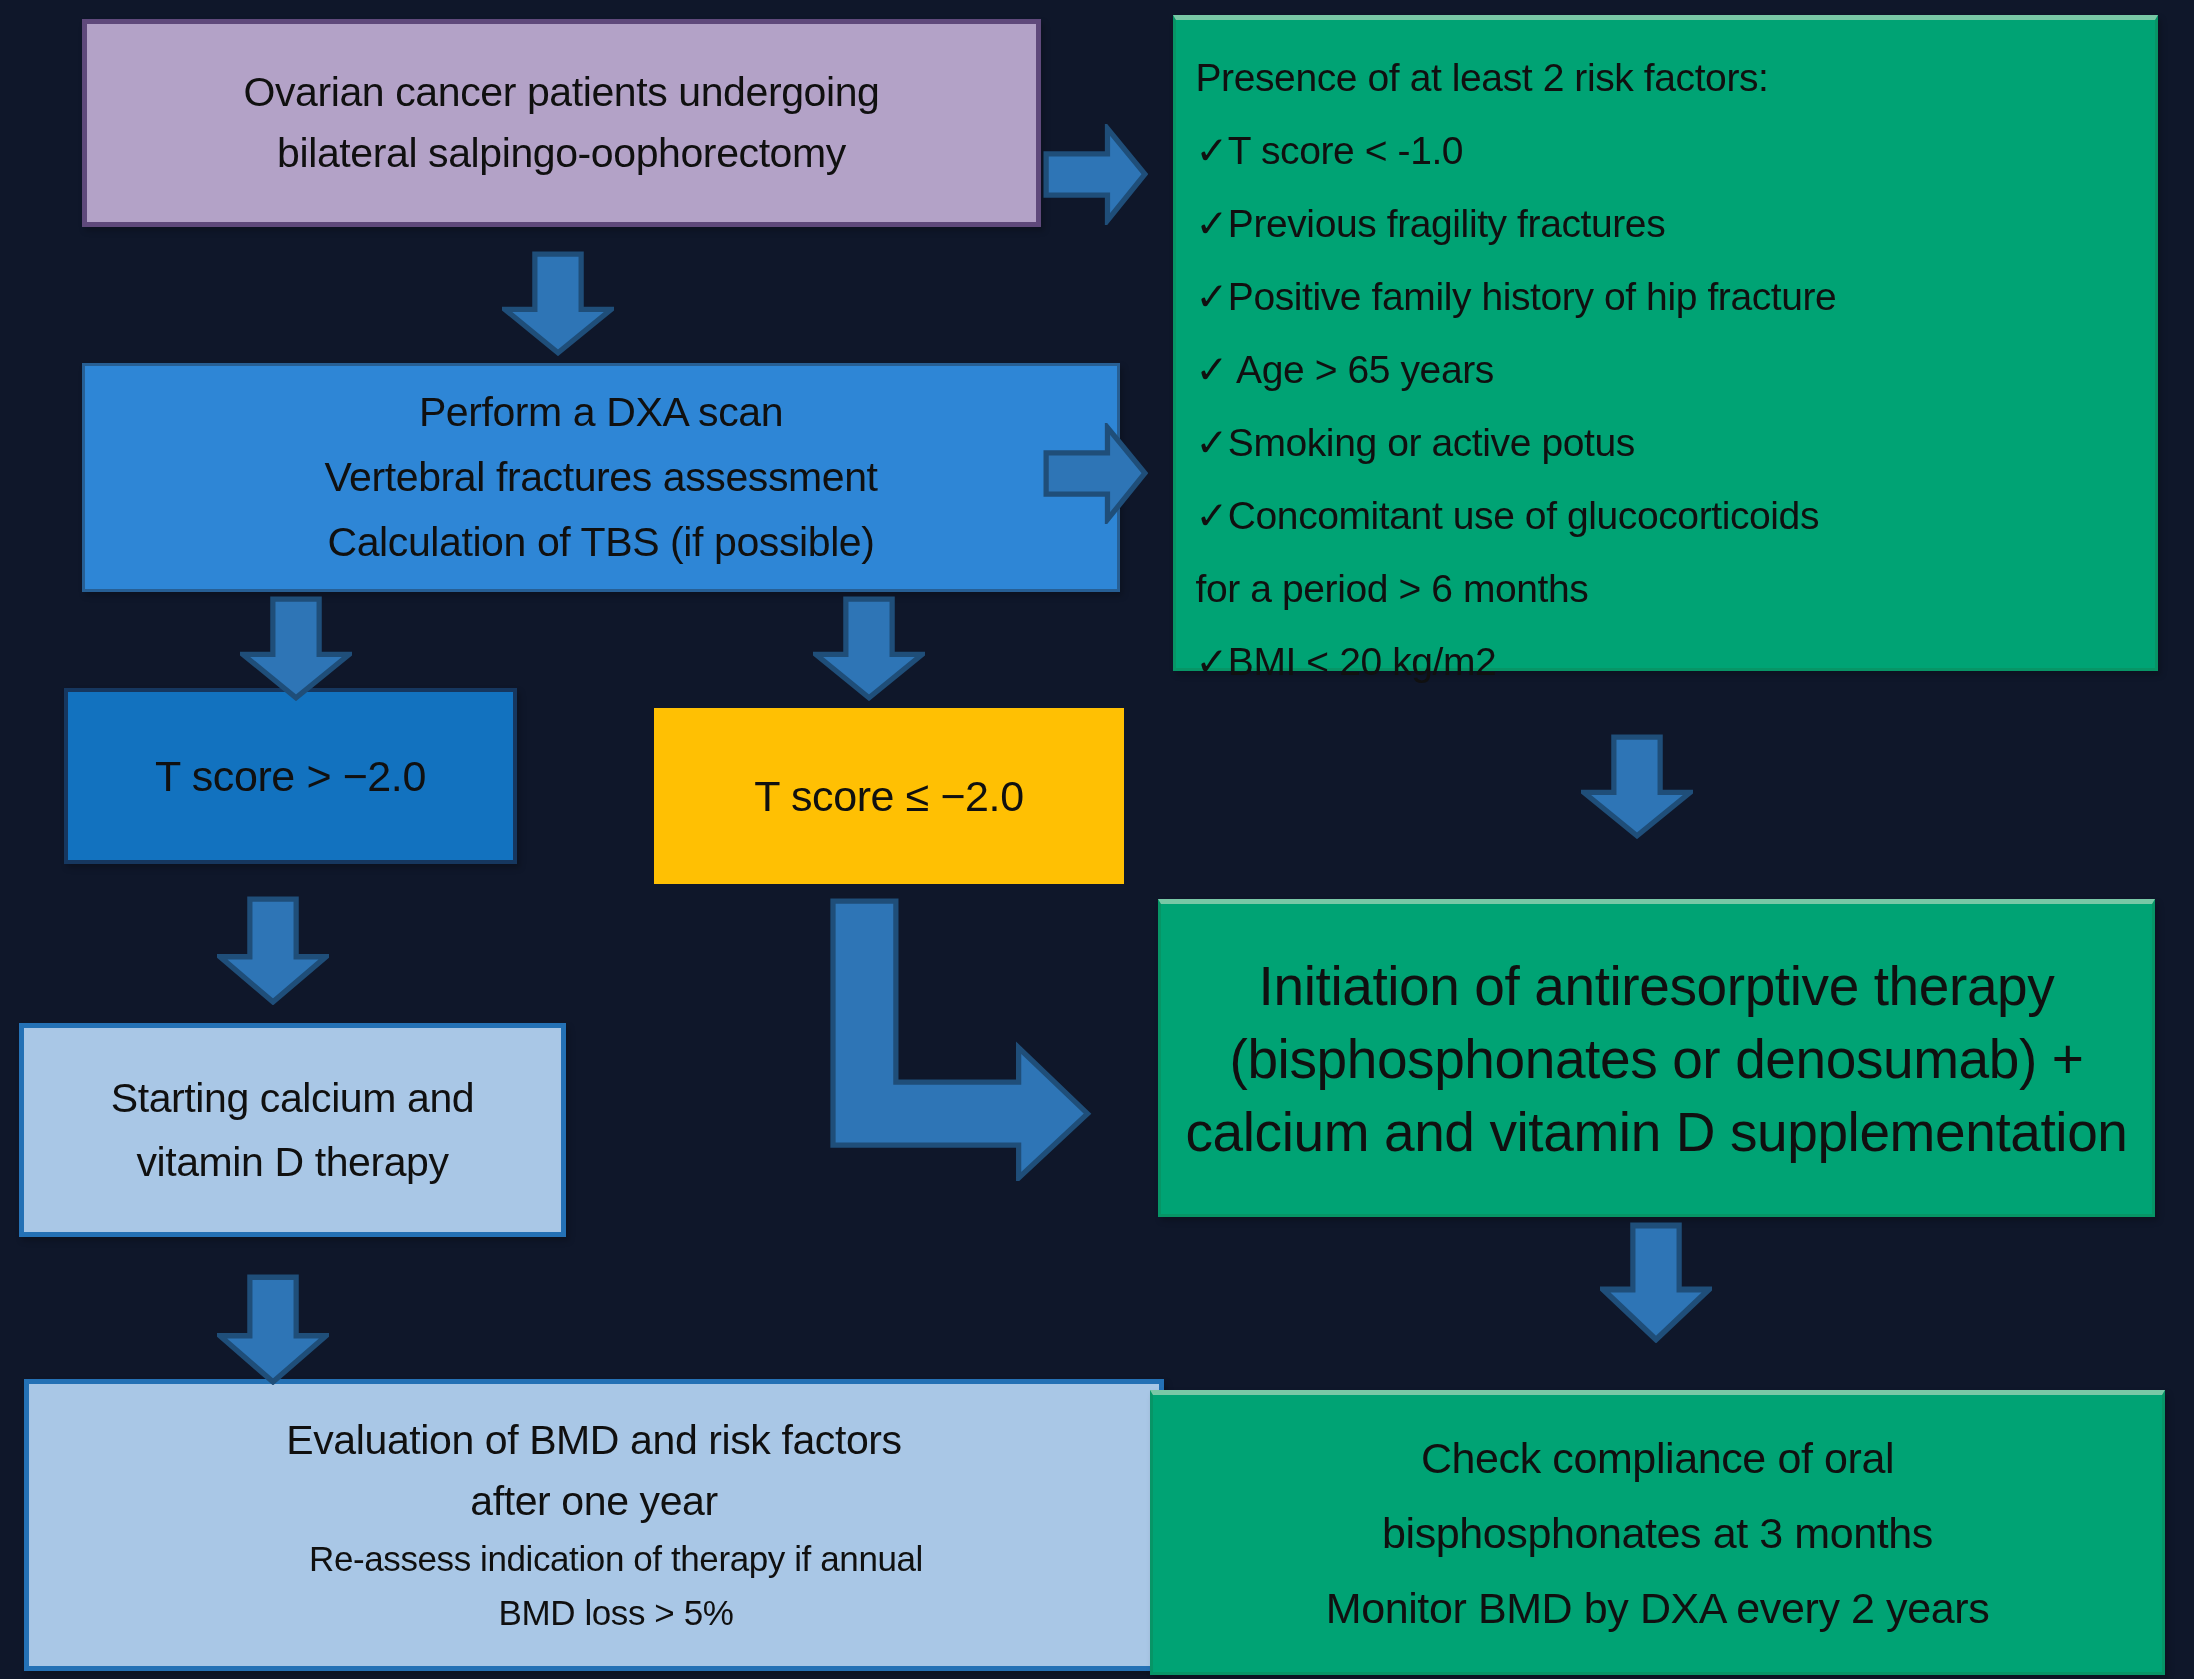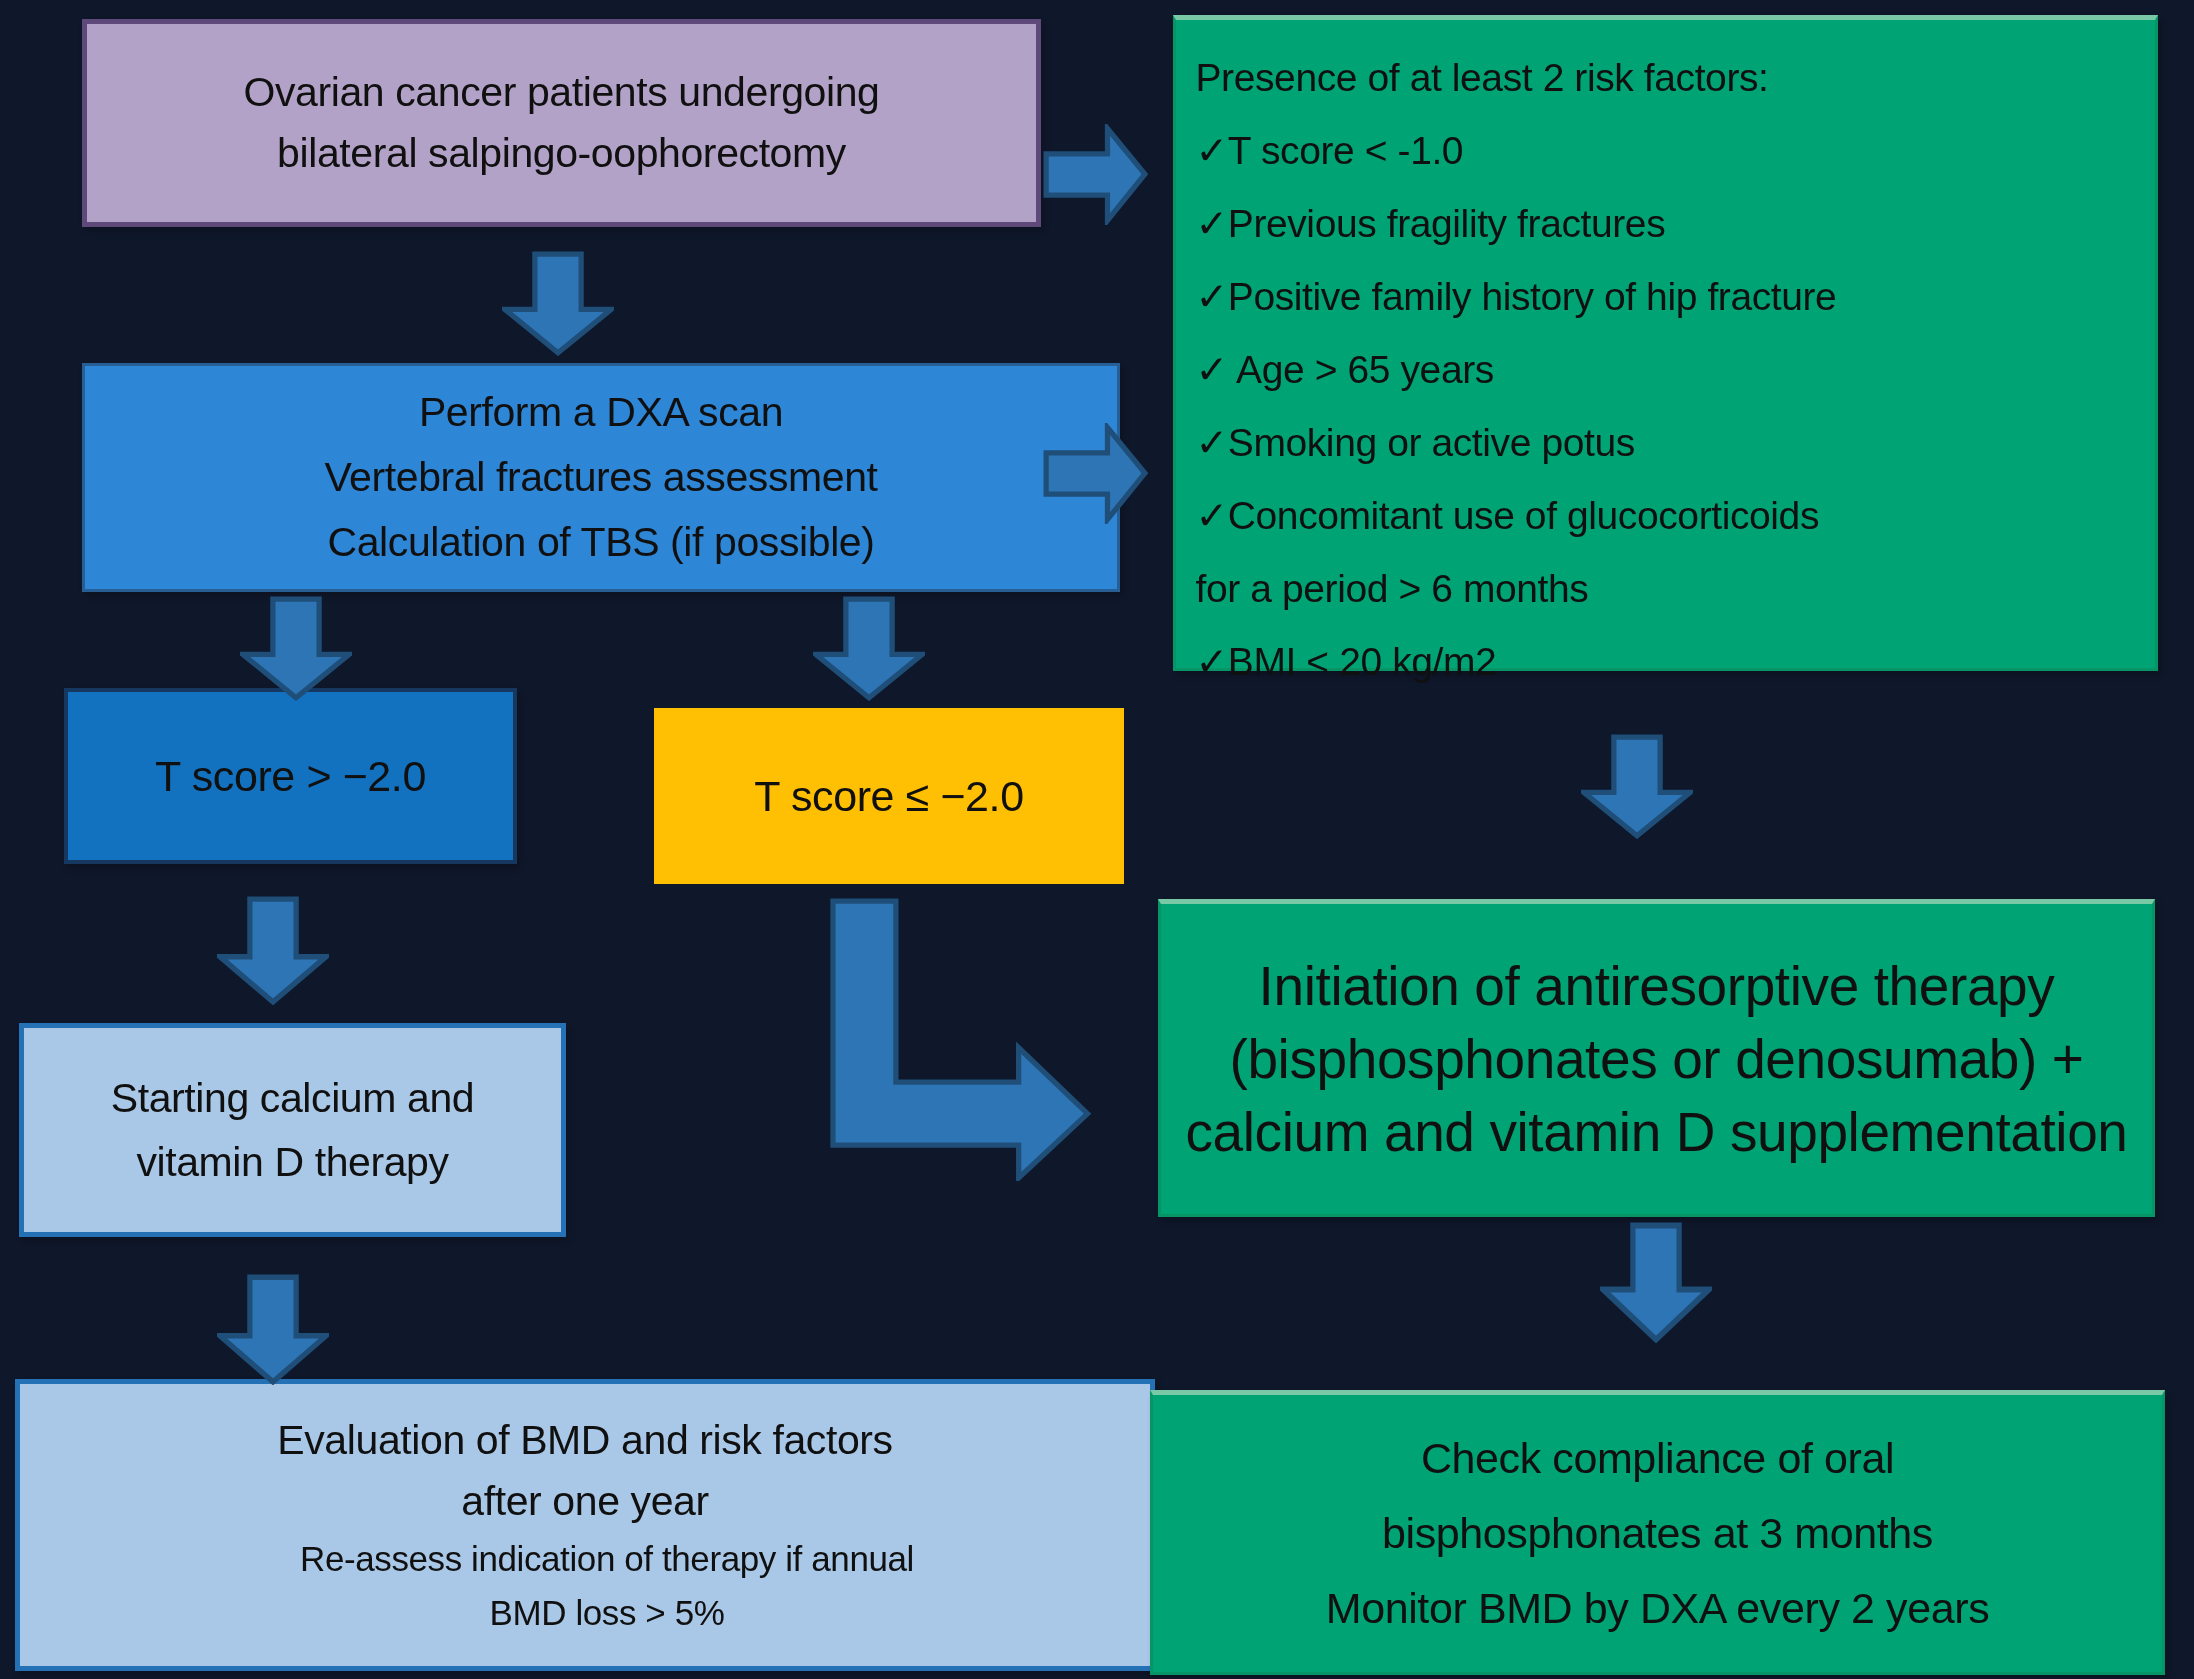--- a/index.html
+++ b/index.html
@@ -78,21 +78,21 @@
   </div>
   <div class="box tscore-low" style="left:654px;top:708px;width:470px;height:176px;">
     <div class="line">T score ≤ −2.0</div>
   </div>
 
   <div class="box lightblue" style="left:19px;top:1023px;width:547px;height:214px;">
     <div class="line">Starting calcium and</div>
     <div class="line">vitamin D therapy</div>
   </div>
 
-  <div class="box lightblue evaluation" style="left:15px;top:1379px;width:1140px;height:292px;">
+  <div class="box lightblue evaluation" style="left:24px;top:1379px;width:1140px;height:292px;">
     <div class="line">Evaluation of BMD and risk factors</div>
     <div class="line">after one year</div>
     <div class="line small">Re-assess indication of therapy if annual</div>
     <div class="line small">BMD loss &gt; 5%</div>
   </div>
 
   <div class="box greenbox initiation" style="left:1158px;top:899px;width:997px;height:318px;">
     <div class="line">Initiation of antiresorptive therapy</div>
     <div class="line">(bisphosphonates or denosumab) +</div>
     <div class="line">calcium and vitamin D supplementation</div>

